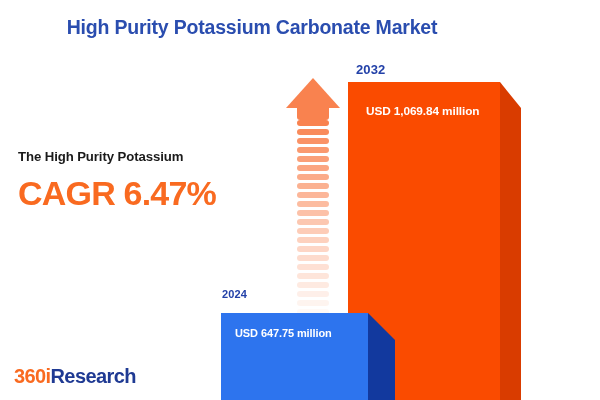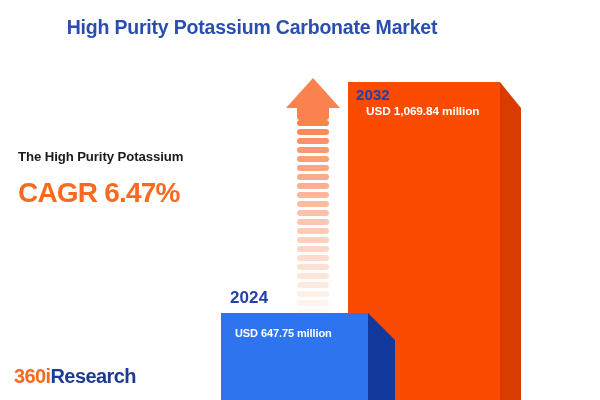--- a/index.html
+++ b/index.html
@@ -44,21 +44,21 @@
   }
   #caption-text {
     font-size: 13.2px;
     font-weight: bold;
     color: #1a1a1a;
     line-height: 19px;
     letter-spacing: -0.1px;
   }
   #cagr-value {
     margin-top: 7px;
-    font-size: 28px;
+    font-size: 34px;
     font-weight: bold;
     color: #f96a20;
     letter-spacing: -0.8px;
     line-height: 40px;
   }
 
   
   #growth-arrow {
     position: absolute;
     left: 286px;
@@ -107,25 +107,24 @@
     top: 82px;
     width: 21px;
     height: 318px;
     background: #d93c00;
     clip-path: polygon(0 0, 100% 26px, 100% 100%, 0 100%);
   }
   #bar-2032-label {
     position: absolute;
     left: 356px;
     top: 62px;
-    font-size: 15px;
+    font-size: 13px;
     font-weight: bold;
     color: #2341a8;
     letter-spacing: 0.1px;
-    margin-top: 24px;
   }
   #bar-2032-value {
     position: absolute;
     left: 366px;
     top: 104px;
     font-size: 11.8px;
     font-weight: bold;
     color: #ffffff;
     letter-spacing: -0.1px;
   }
@@ -144,25 +143,24 @@
     top: 313px;
     width: 27px;
     height: 87px;
     background: #12399e;
     clip-path: polygon(0 0, 100% 27px, 100% 100%, 0 100%);
   }
   #bar-2024-label {
     position: absolute;
     left: 222px;
     top: 288px;
-    font-size: 17px;
+    font-size: 11px;
     font-weight: bold;
     color: #2341a8;
     letter-spacing: 0.1px;
-    margin-left: 8px;
   }
   #bar-2024-value {
     position: absolute;
     left: 235px;
     top: 327px;
     font-size: 11px;
     font-weight: bold;
     color: #ffffff;
     letter-spacing: -0.1px;
   }

